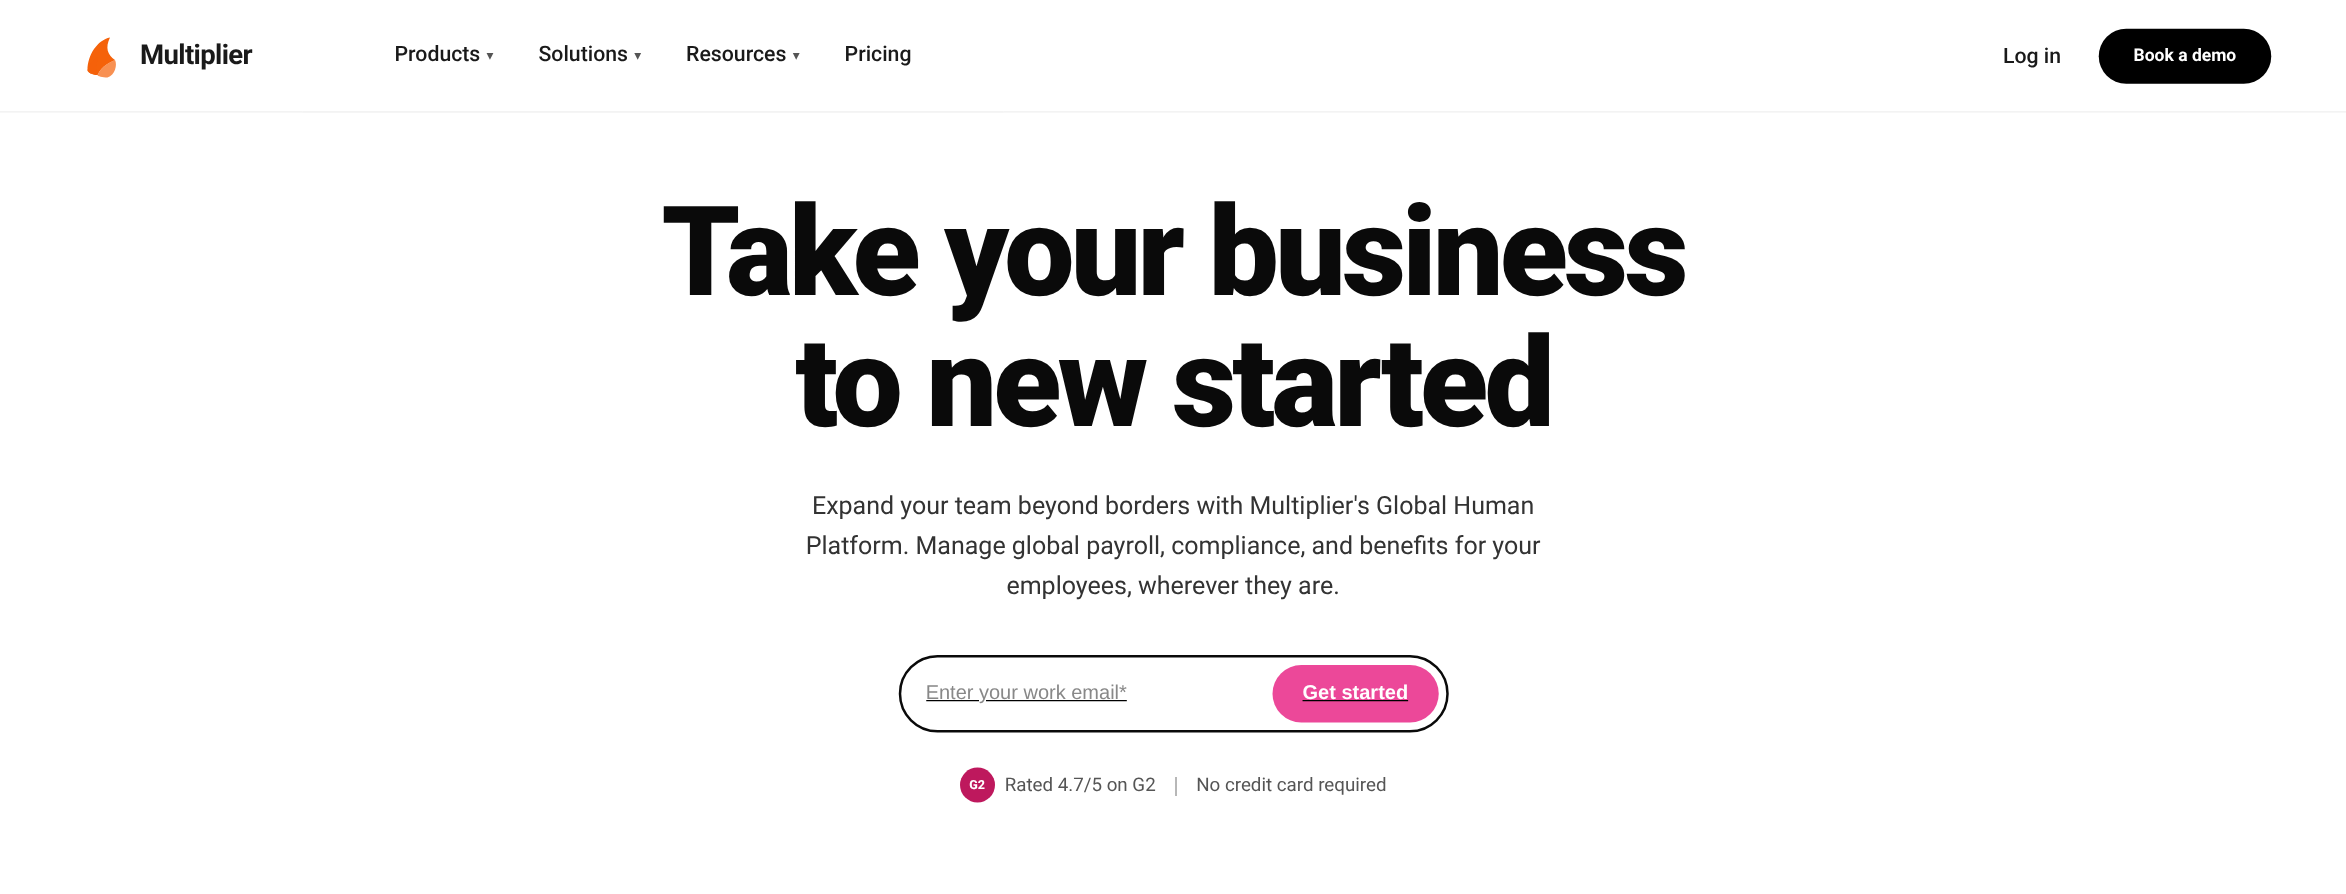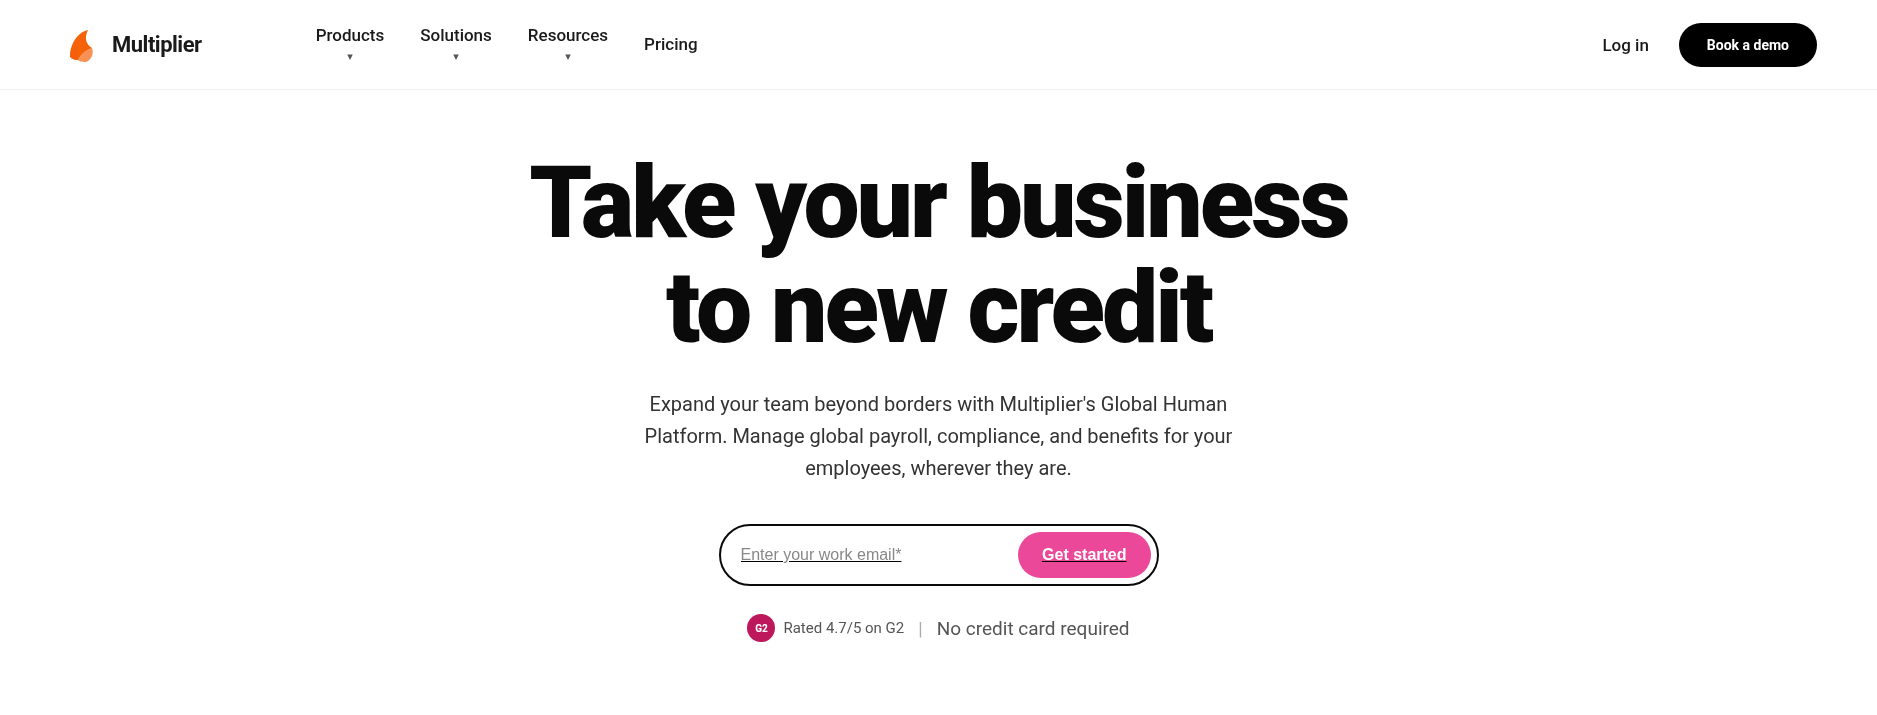--- a/index.html
+++ b/index.html
@@ -63,21 +63,20 @@
       display: flex;
       align-items: center;
       gap: 5px;
       padding: 8px 14px;
       font-size: 17px;
       font-weight: 500;
       color: #1a1a1a;
       cursor: pointer;
       border-radius: 6px;
       text-decoration: none;
-      flex-direction: column;
     }
 
     .chevron-icon {
       font-size: 11px;
       color: #555;
     }
 
     .nav-right {
       display: flex;
       align-items: center;
@@ -202,21 +201,21 @@
       color: white;
     }
 
     .trust-divider {
       color: #aaa;
       font-size: 18px;
     }
 
     .no-cc {
       color: #555;
-      font-size: 19px;
+      font-size: 15px;
     }
   </style>
 </head>
 <body>
 
 <nav>
   <div class="nav-left">
     <a class="logo-area" href="#">
 
       <svg class="logo-icon" viewBox="0 0 42 42" fill="none" xmlns="http://www.w3.org/2000/svg">
@@ -248,21 +247,21 @@
 
   <div class="nav-right">
     <a class="login-btn" href="#">Log in</a>
     <a class="book-demo-btn" href="#">Book a demo</a>
   </div>
 </nav>
 
 <section class="hero">
   <h1 class="hero-headline">
     <span>Take your business</span><br>
-    <span>to new credit</span>
+    <span>to new started</span>
   </h1>
 
   <p class="hero-subtext">Expand your team beyond borders with Multiplier's Global Human Platform. Manage global payroll, compliance, and benefits for your employees, wherever they are.</p>
 
   <div class="email-form">
     <input class="email-input" type="email" placeholder="Enter your work email*" style="">
     <button class="get-started-btn">Get started</button>
   </div>
 
   <div class="trust-bar">

